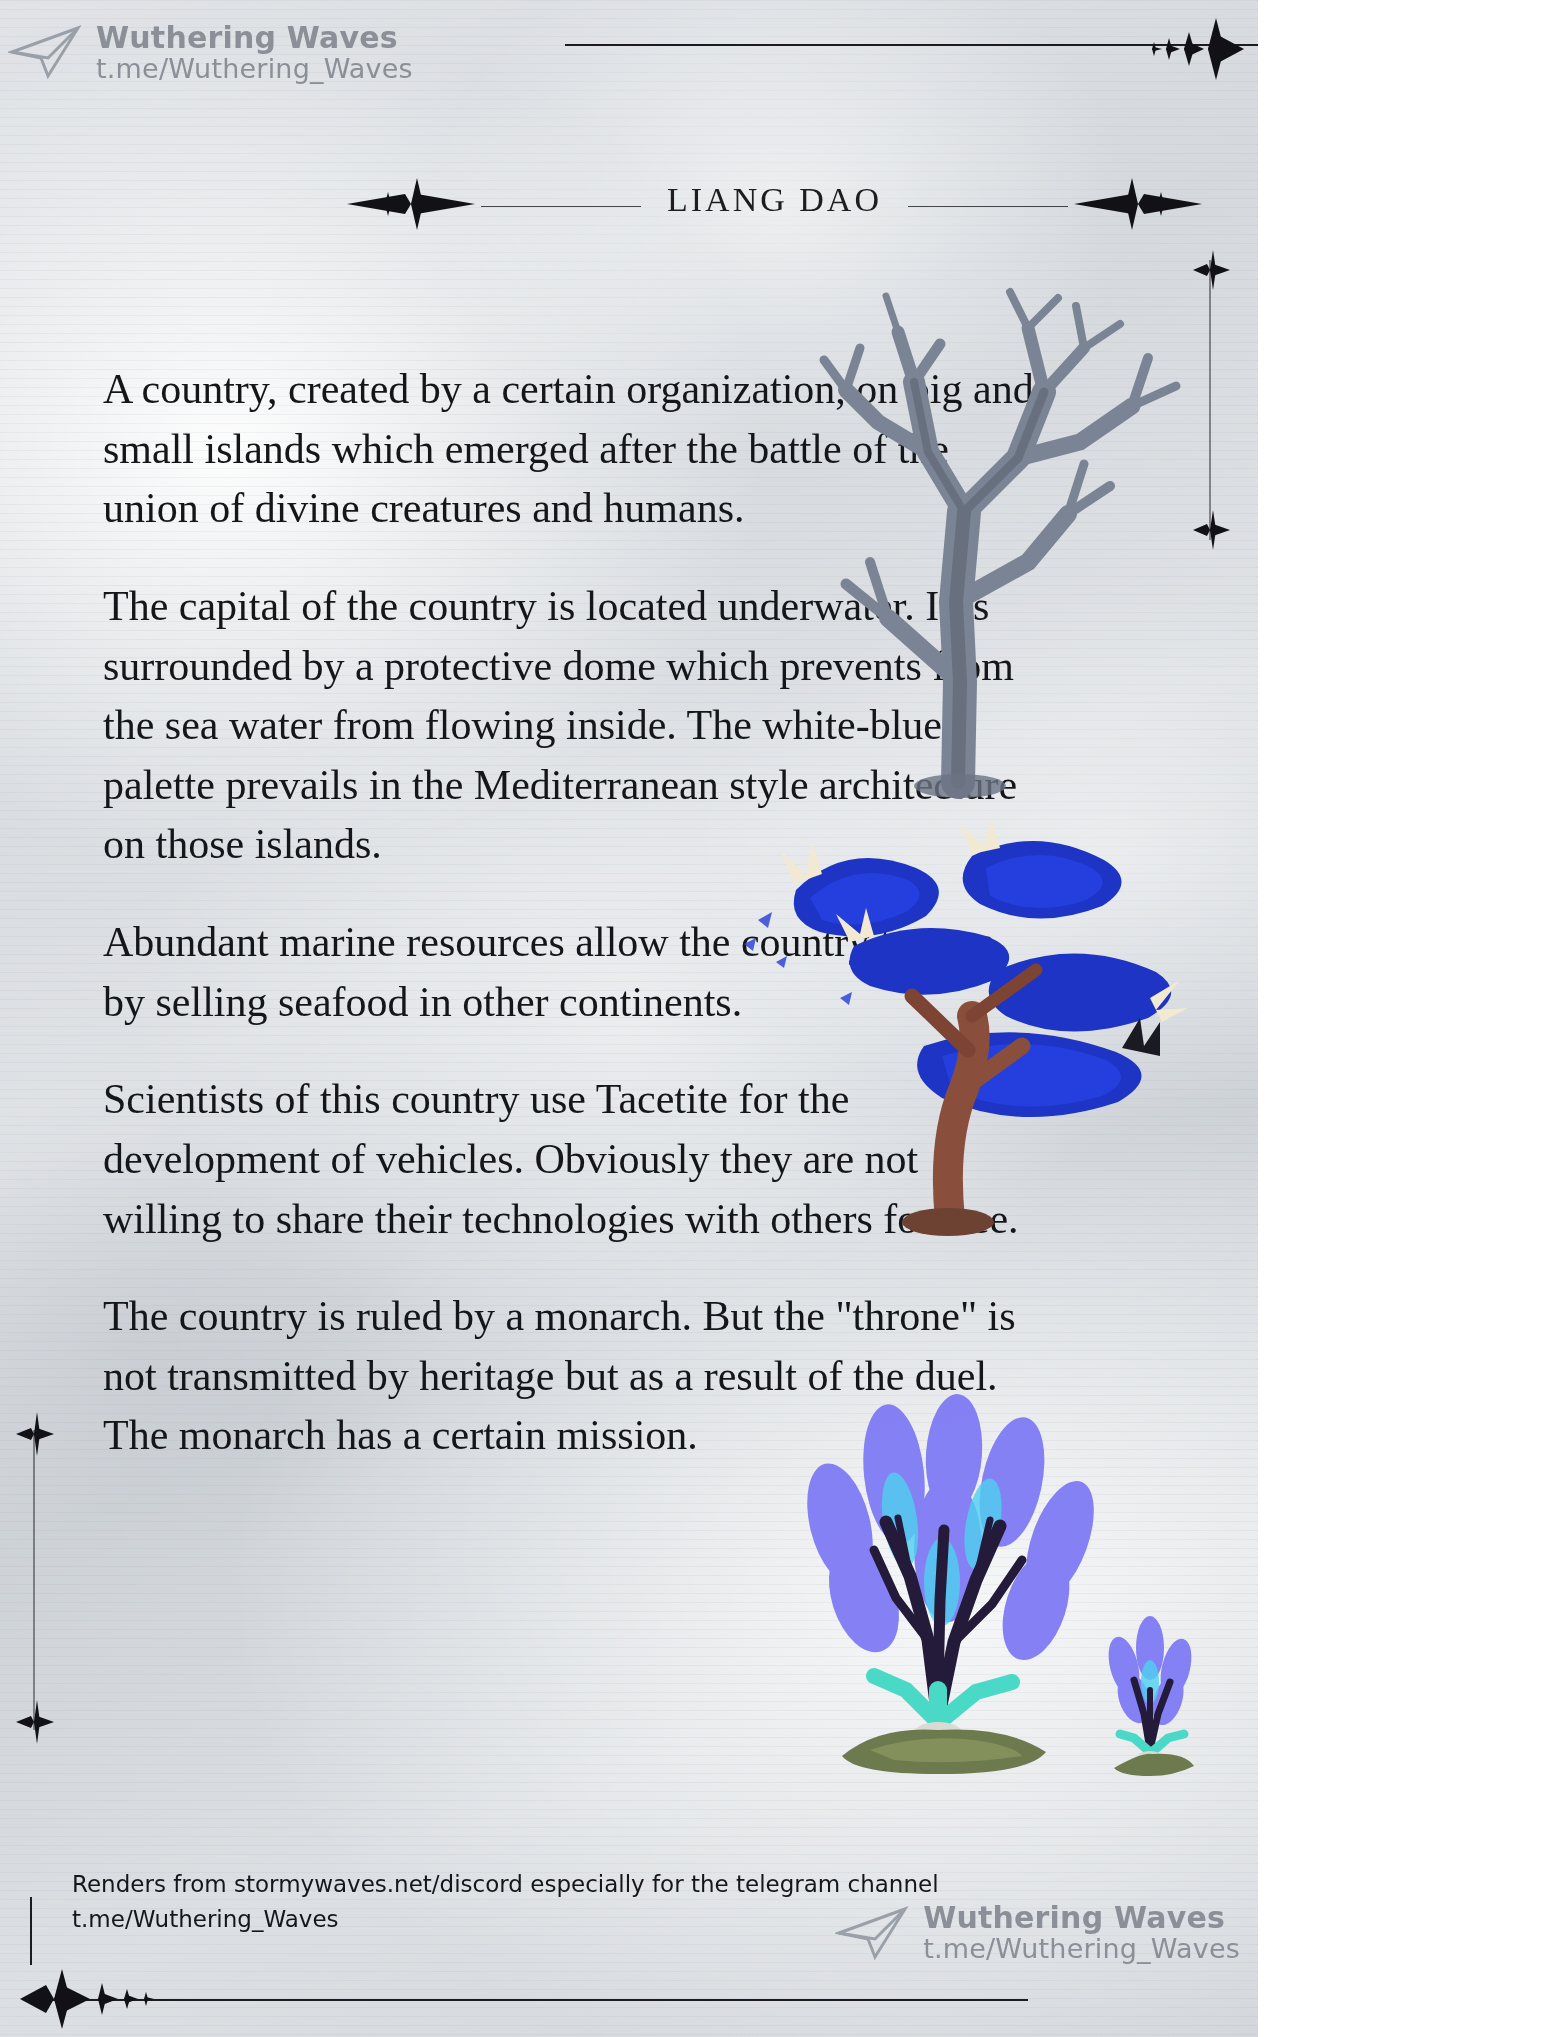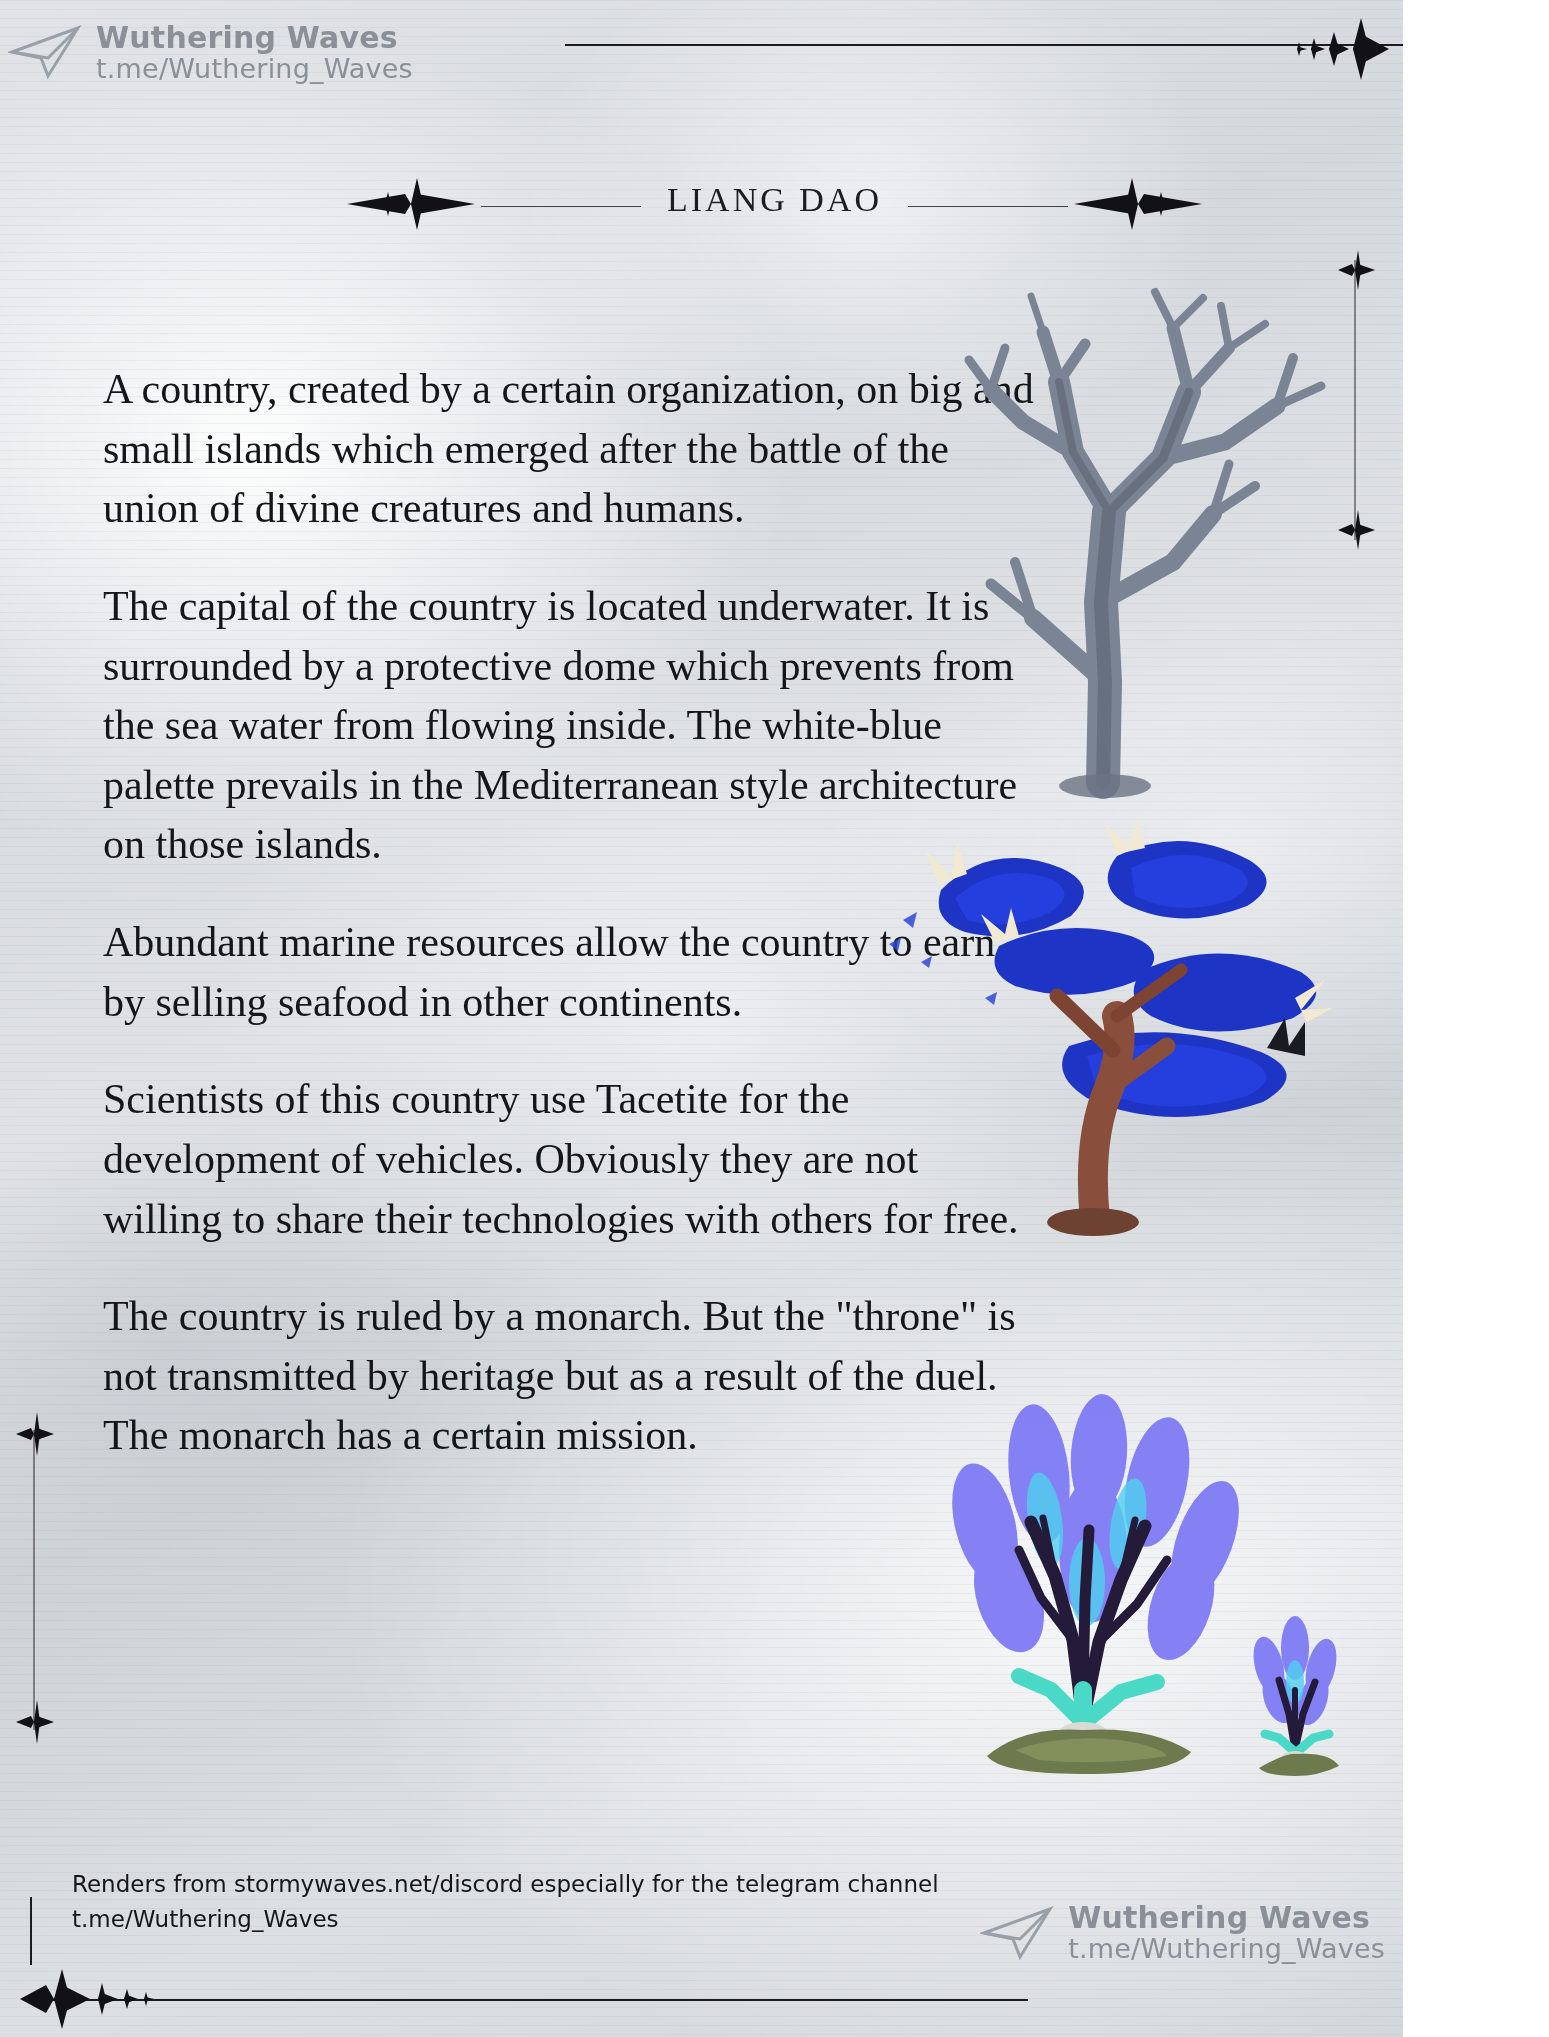--- a/index.html
+++ b/index.html
@@ -2,21 +2,21 @@
 <html><head>
 <meta charset="utf-8">
 <style>
   html, body {
     margin: 0;
     padding: 0;
     background: #ffffff;
   }
   #page {
     position: relative;
-    width: 1403px;
+    width: 1258px;
     height: 2037px;
     overflow: hidden;
     font-family: "Liberation Serif", serif;
     background:
       radial-gradient(ellipse 900px 700px at 18% 22%, rgba(255,255,255,0.95) 0%, rgba(255,255,255,0) 60%),
       radial-gradient(ellipse 1100px 800px at 75% 78%, rgba(255,255,255,0.75) 0%, rgba(255,255,255,0) 65%),
       radial-gradient(ellipse 700px 500px at 50% 50%, rgba(236,238,240,0.9) 0%, rgba(200,204,209,0.25) 70%),
       linear-gradient(160deg, #e9ebee 0%, #d9dde1 25%, #e7e9ec 45%, #cfd4d9 62%, #e3e6e9 80%, #d5d9de 100%);
   }
   

